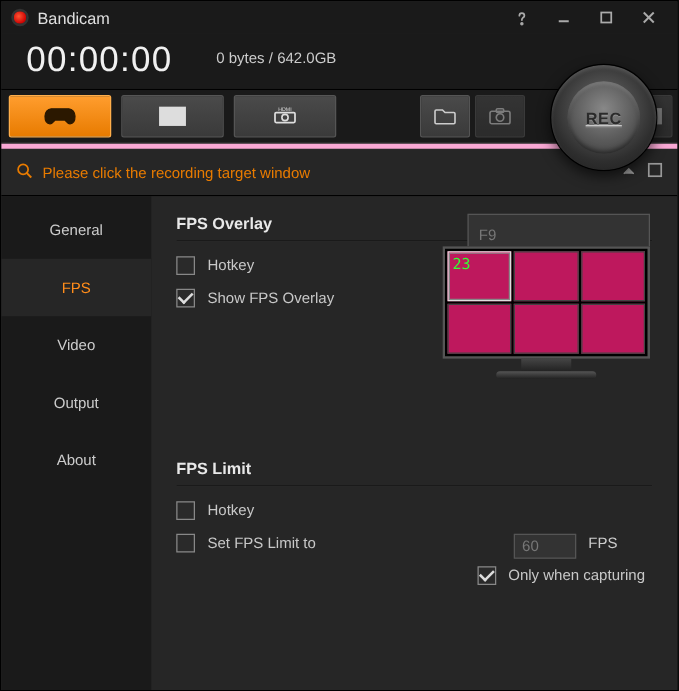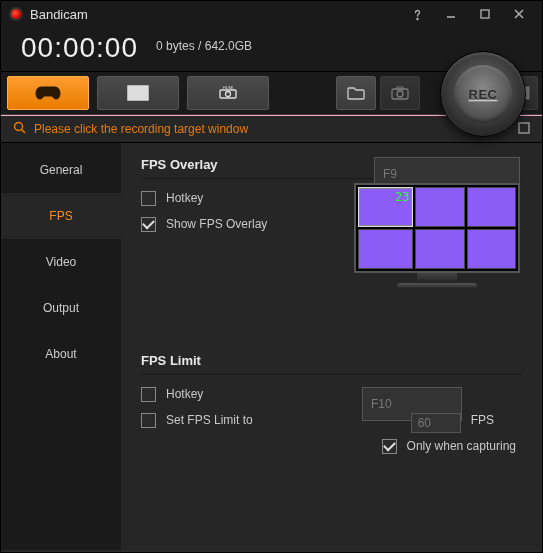--- a/index.html
+++ b/index.html
@@ -29,21 +29,21 @@
   
   .timerrow {
     background: #1a1a1a;
     display:flex;
     align-items:center;
     padding: 4px 30px 6px 20px;
     height: 44px;
     position: relative;
   }
   .timer { color:#f0f0f0; font-size: 28px; font-weight:300; letter-spacing:1px; font-family: "Segoe UI Light", "Segoe UI", sans-serif;}
-  .sizeinfo { color:#ccc; font-size: 12px; margin-left: 18px; padding-bottom:5px;}
+  .sizeinfo { color:#ccc; font-size: 12px; margin-left: 35px; padding-bottom:5px;}
   
   .toolbarrow {
     background: #1a1a1a;
     display:flex;
     align-items:center;
     height: 44px;
     padding: 0 0 0 0;
     border-top: 1px solid #000;
     border-bottom: 1px solid #3a3a3a;
   }
@@ -94,23 +94,23 @@
     width:58px; height:58px; border-radius:50%;
     background: radial-gradient(circle at 50% 38%, #888 0%, #5a5a5a 55%, #3c3c3c 100%);
     display:flex; align-items:center; justify-content:center;
     box-shadow: inset 0 -2px 4px rgba(0,0,0,.5), inset 0 2px 3px rgba(255,255,255,.2);
     text-decoration: underline;
   }
   .recbtn .label { color:#2b2b2b; font-weight:bold; font-size:13px; letter-spacing:.5px; text-shadow:0 1px 0 rgba(255,255,255,.2);}
   
   .msgbar {
     background:#262626;
-    border-top:1px solid #f9a8d4;
+    border-top:4px solid #f9a8d4;
     border-bottom:1px solid #000;
-    height: 28px;
+    height: 42px;
     display:flex;
     align-items:center;
     padding: 0 12px;
     color:#e87b00;
     gap:8px;
   }
   .msgbar .right { margin-left:auto; display:flex; gap:10px; align-items:center;}
   .msgbar svg { stroke:#e87b00; }
   .msgbar .right svg { stroke:#999; fill:#999; }
   
@@ -170,21 +170,21 @@
   .screen {
     width:166px; height: 90px;
     background:#000;
     border:2px solid #555;
     display:grid;
     grid-template-columns: repeat(3,1fr);
     grid-template-rows: repeat(2,1fr);
     gap:2px;
     padding:2px;
   }
-  .cell { background:#8b5cf6; border:1px solid #444;padding-left:33px; }
+  .cell { background:#be185d; border:1px solid #444; }
   .cell.sel { border:1px solid #ddd; box-shadow: inset 0 0 0 1px #888;}
   .cell.sel .fpsnum { color:#3f3; font-family: monospace; font-size:12px; padding:2px 3px; display:block;}
   .stand { width:40px; height:10px; background:linear-gradient(#444,#222); margin:0 auto; }
   .base { width:80px; height:6px; background:linear-gradient(#555,#222); margin:0 auto; border-radius:3px;}
 </style>
 </head>
 <body>
 
 <div class="titlebar">
   <div class="app-icon"></div>
@@ -346,23 +346,20 @@
     </div>
 
     <div style="height:110px"></div>
 
     <div class="section-title">FPS Limit</div>
     <div class="hr"></div>
     <div class="row">
       <span class="chk"></span>
       <span>Hotkey</span>
       <span style="flex:1"></span>
-      <div class="field" style="width:100px">
-        <span>F10</span>
-      </div>
       <span style="width:60px"></span>
     </div>
     <div class="row">
       <span class="chk"></span>
       <span>Set FPS Limit to</span>
       <span style="flex:1"></span>
       <div class="numfield">
         <span>60</span>
       </div>
       <span class="unit">FPS</span>

